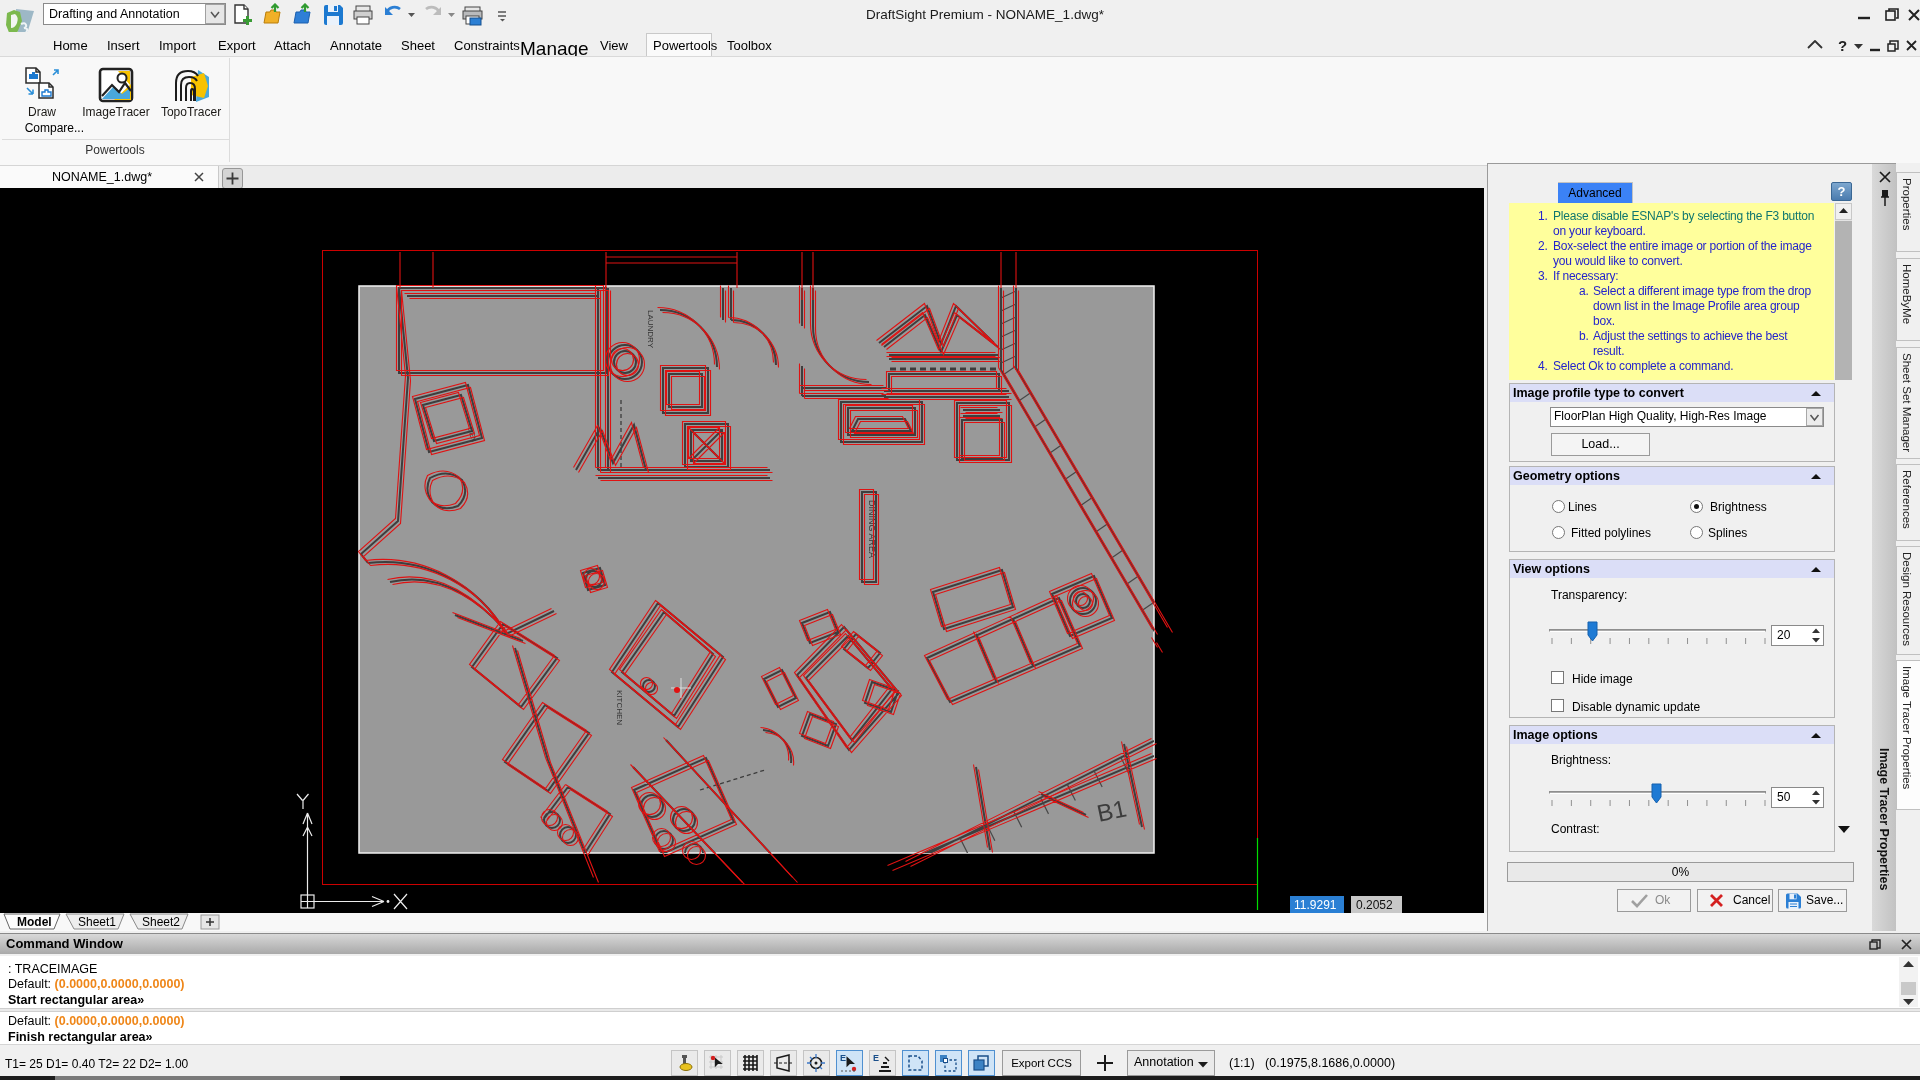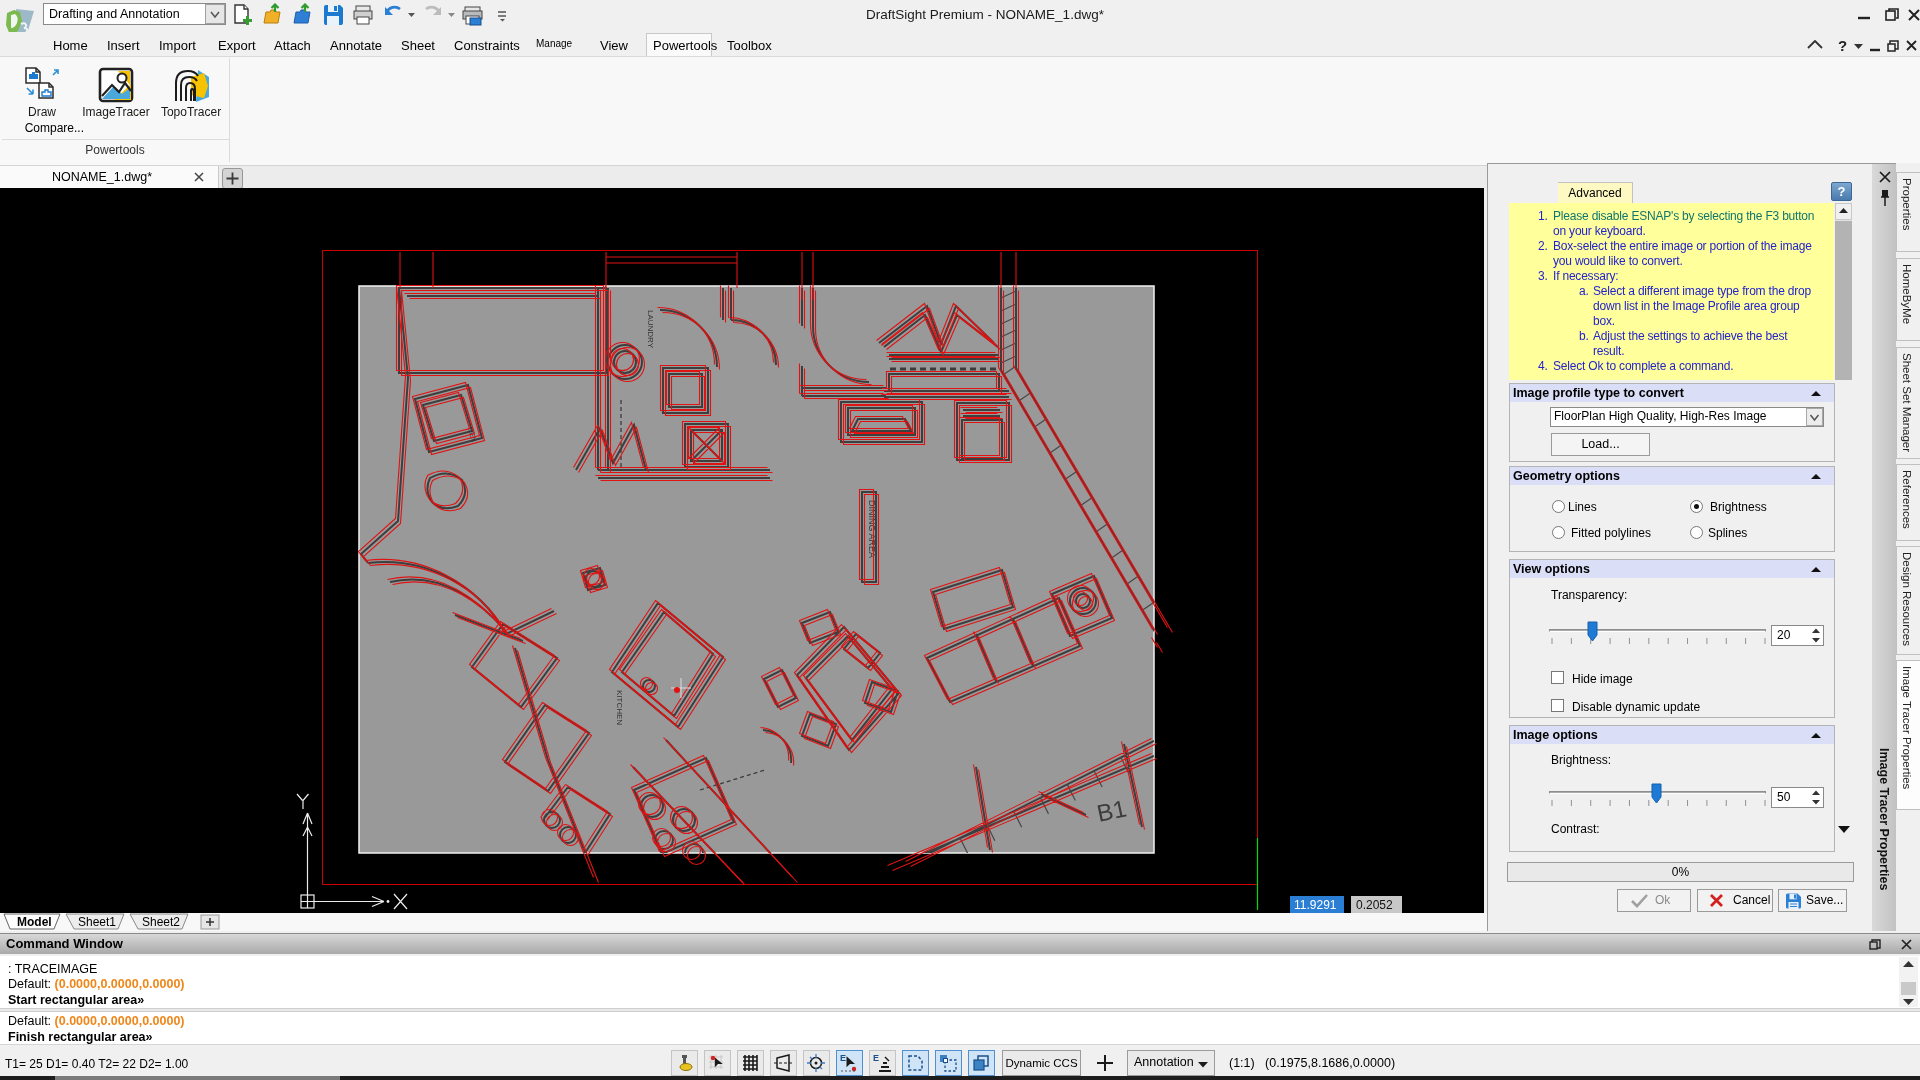--- a/index.html
+++ b/index.html
@@ -78,21 +78,21 @@
 </svg>
 <div class="ab" style="left:0;top:32px;width:1920px;height:24px;background:#f0f0f0"></div>
 <div class="ab" style="left:53px;top:38px;font-size:13px">Home</div>
 <div class="ab" style="left:107px;top:38px;font-size:13px">Insert</div>
 <div class="ab" style="left:159px;top:38px;font-size:13px">Import</div>
 <div class="ab" style="left:218px;top:38px;font-size:13px">Export</div>
 <div class="ab" style="left:274px;top:38px;font-size:13px">Attach</div>
 <div class="ab" style="left:330px;top:38px;font-size:13px">Annotate</div>
 <div class="ab" style="left:401px;top:38px;font-size:13px">Sheet</div>
 <div class="ab" style="left:454px;top:38px;font-size:13px">Constraints</div>
-<div class="ab" style="left:536px;top:38px;font-size:10px">Manage</div>
+<div class="ab" style="left:520px;top:38px;font-size:19px">Manage</div>
 <div class="ab" style="left:600px;top:38px;font-size:13px">View</div>
 <div class="ab" style="left:646px;top:33px;width:66px;height:23px;background:#fafafa;border:1px solid #c9c9c9;border-bottom:none"></div>
 <div class="ab" style="left:653px;top:38px;font-size:13px">Powertools</div>
 <div class="ab" style="left:727px;top:38px;font-size:13px">Toolbox</div>
 <svg class="ab" style="left:1804px;top:36px" width="116" height="20" viewBox="0 0 116 20">
 <path d="M4,12 l7,-7 7,7" fill="none" stroke="#333" stroke-width="1.8" stroke-linejoin="round"></path>
 <text x="34" y="15" font-size="15" font-weight="bold" fill="#222" font-family="Liberation Sans">?</text>
 <path d="M50,8 l4.5,5 4.5,-5 z" fill="#333"></path>
 <path d="M66,14 h10" stroke="#222" stroke-width="2.4"></path>
 <g stroke="#222" fill="none" stroke-width="1.5">
@@ -242,21 +242,21 @@
 <div class="ab vtx" style="left:1901px;top:264px;font-size:11.5px;color:#222">HomeByMe</div>
 <div class="ab" style="left:1896px;top:347px;width:24px;height:112px;background:#f0f0f0;border:1px solid #c0c0c0;border-right:none"></div>
 <div class="ab vtx" style="left:1901px;top:353px;font-size:11.5px;color:#222">Sheet Set Manager</div>
 <div class="ab" style="left:1896px;top:464px;width:24px;height:77px;background:#f0f0f0;border:1px solid #c0c0c0;border-right:none"></div>
 <div class="ab vtx" style="left:1901px;top:470px;font-size:11.5px;color:#222">References</div>
 <div class="ab" style="left:1896px;top:546px;width:24px;height:109px;background:#f0f0f0;border:1px solid #c0c0c0;border-right:none"></div>
 <div class="ab vtx" style="left:1901px;top:552px;font-size:11.5px;color:#222">Design Resources</div>
 <div class="ab" style="left:1896px;top:660px;width:24px;height:150px;background:#fdfdfd;border:1px solid #c0c0c0;border-right:none"></div>
 <div class="ab vtx" style="left:1901px;top:666px;font-size:11.5px;color:#222">Image Tracer Properties</div>
 <div class="ab" style="left:1558px;top:182px;width:51px;height:38px;background:#ef4444;border:1px solid #9a9a9a;border-bottom:none;text-align:center;line-height:20px">Basic</div>
-<div class="ab" style="left:1558px;top:182px;width:75px;height:21px;background:#fef9c3;border:1px solid #c2c2c2;border-bottom:none;border-left:none;text-align:center;line-height:20px">Advanced</div>
+<div class="ab" style="left:1558px;top:182px;width:75px;height:21px;background:#3b82f6;border:1px solid #c2c2c2;border-bottom:none;border-left:none;text-align:center;line-height:20px">Advanced</div>
 <div class="ab" style="left:1831px;top:182px;width:21px;height:19px;background:linear-gradient(#7da7cf,#4a7bae);border:1px solid #3a6794;border-radius:2px;color:#fff;font-weight:bold;text-align:center;line-height:18px;font-size:13px">?</div>
 <div class="ab" style="left:1509px;top:203px;width:325px;height:177px;background:#ffff9c"></div>
 <div class="ab" style="left:1538px;top:209px;color:#2424cc;font-size:12px;letter-spacing:-0.2px">1.</div>
 <div class="ab" style="left:1553px;top:209px;color:#0f766e;font-size:12px;letter-spacing:-0.2px;white-space:nowrap">Please disable ESNAP's by selecting the F3 button</div>
 <div class="ab" style="left:1553px;top:224px;color:#2424cc;font-size:12px;letter-spacing:-0.2px;white-space:nowrap">on your keyboard.</div>
 <div class="ab" style="left:1538px;top:239px;color:#2424cc;font-size:12px;letter-spacing:-0.2px">2.</div>
 <div class="ab" style="left:1553px;top:239px;color:#2424cc;font-size:12px;letter-spacing:-0.2px;white-space:nowrap">Box-select the entire image or portion of the image</div>
 <div class="ab" style="left:1553px;top:254px;color:#2424cc;font-size:12px;letter-spacing:-0.2px;white-space:nowrap">you would like to convert.</div>
 <div class="ab" style="left:1538px;top:269px;color:#2424cc;font-size:12px;letter-spacing:-0.2px">3.</div>
 <div class="ab" style="left:1553px;top:269px;color:#2424cc;font-size:12px;letter-spacing:-0.2px;white-space:nowrap">If necessary:</div>
@@ -477,21 +477,21 @@
 <svg class="ab" style="left:937px;top:1052px" width="22" height="22" viewBox="0 0 22 22">
     <rect x="3" y="3" width="7" height="7" fill="#3b82c4"></rect>
     <rect x="8" y="8" width="11" height="11" fill="none" stroke="#1a4f8a" stroke-width="1.3" stroke-dasharray="2.5,2"></rect>
     <rect x="6.5" y="6.5" width="4" height="4" fill="#fff" stroke="#1a4f8a"></rect>
   </svg>
 <div class="ab" style="left:968px;top:1050px;width:27px;height:26px;background:#cfe4f7;border:1px solid #4f90d0"></div>
 <svg class="ab" style="left:970px;top:1052px" width="22" height="22" viewBox="0 0 22 22">
     <rect x="8" y="4" width="10" height="10" fill="none" stroke="#1a4f8a" stroke-width="1.5"></rect>
     <rect x="4" y="8" width="10" height="10" fill="#3b82c4" stroke="#1a4f8a" stroke-width="1.2"></rect>
   </svg>
-<div class="ab" style="left:1002px;top:1050px;width:79px;height:26px;background:#eaeaea;border:1px solid #9a9a9a;text-align:center;line-height:24px;font-size:11.5px">Dynamic CCS</div>
+<div class="ab" style="left:1002px;top:1050px;width:79px;height:26px;background:#eaeaea;border:1px solid #9a9a9a;text-align:center;line-height:24px;font-size:11.5px">Export CCS</div>
 <svg class="ab" style="left:1092px;top:1050px" width="26" height="26">
     <path d="M13,5 v16 M5,13 h16" stroke="#1a1a1a" stroke-width="2"></path>
   </svg>
 <div class="ab" style="left:1127px;top:1050px;width:88px;height:26px;background:#eaeaea;border:1px solid #9a9a9a"></div>
 <div class="ab" style="left:1134px;top:1055px;font-size:12.5px">Annotation</div>
 <svg class="ab" style="left:1196px;top:1060px" width="14" height="9">
     <path d="M2,2 l5,5.5 5,-5.5 z" fill="#1a1a1a"></path>
   </svg>
 <div class="ab" style="left:1229px;top:1056px;font-size:12.5px">(1:1)&nbsp;&nbsp;&nbsp;(0.1975,8.1686,0.0000)</div>
 <div class="ab" style="left:0;top:1076px;width:1920px;height:4px;background:#1d1d1d"></div>

